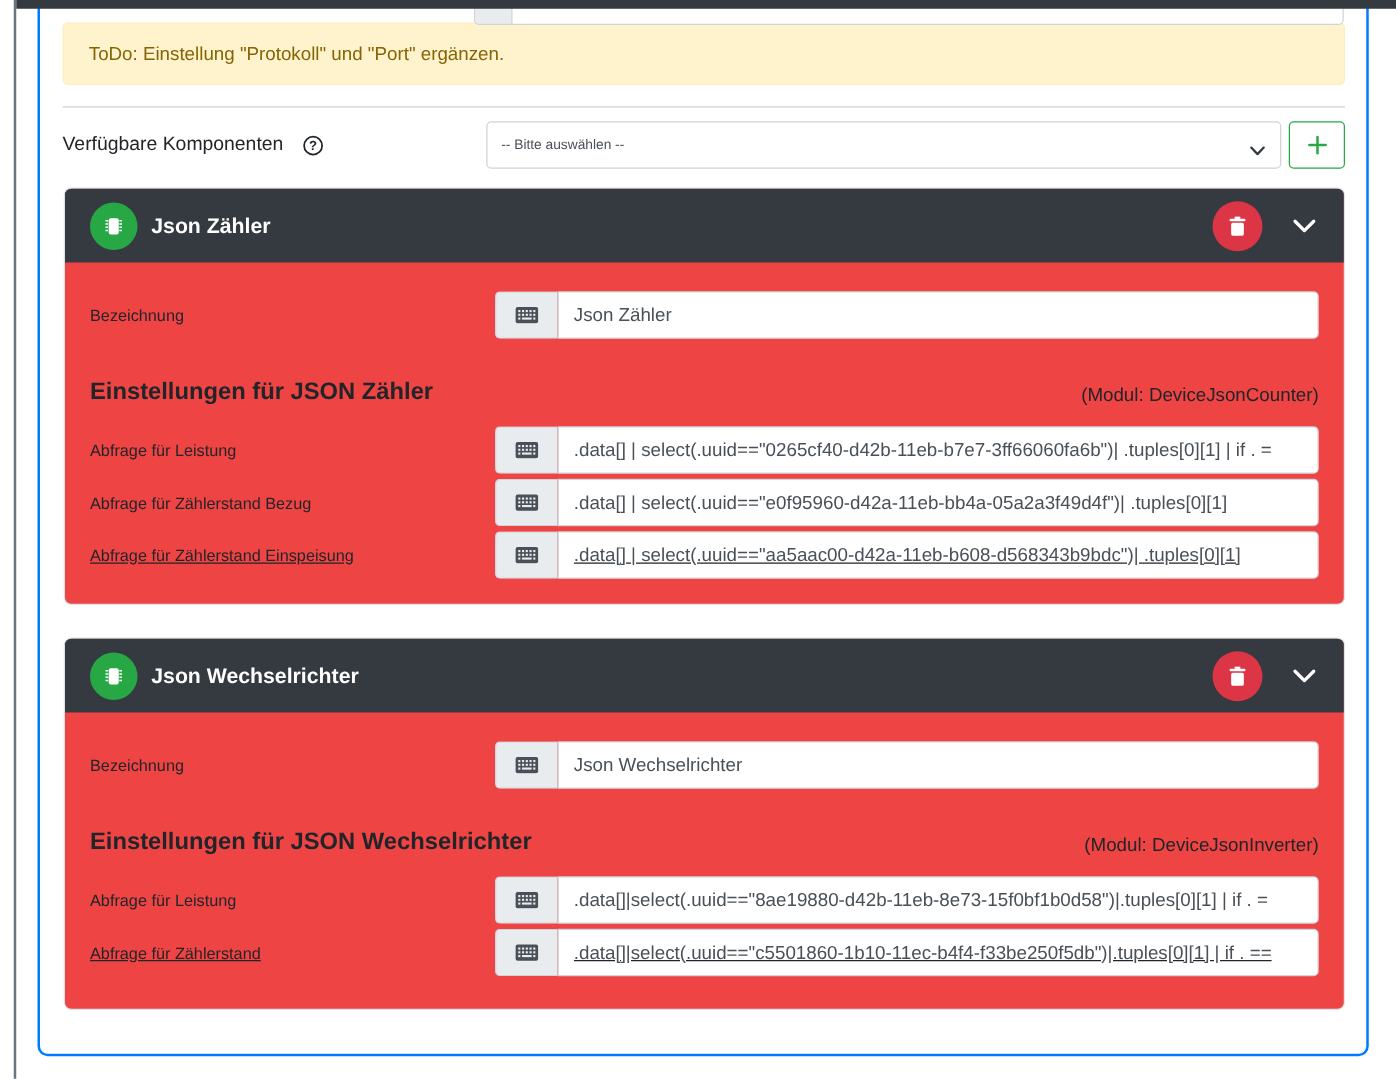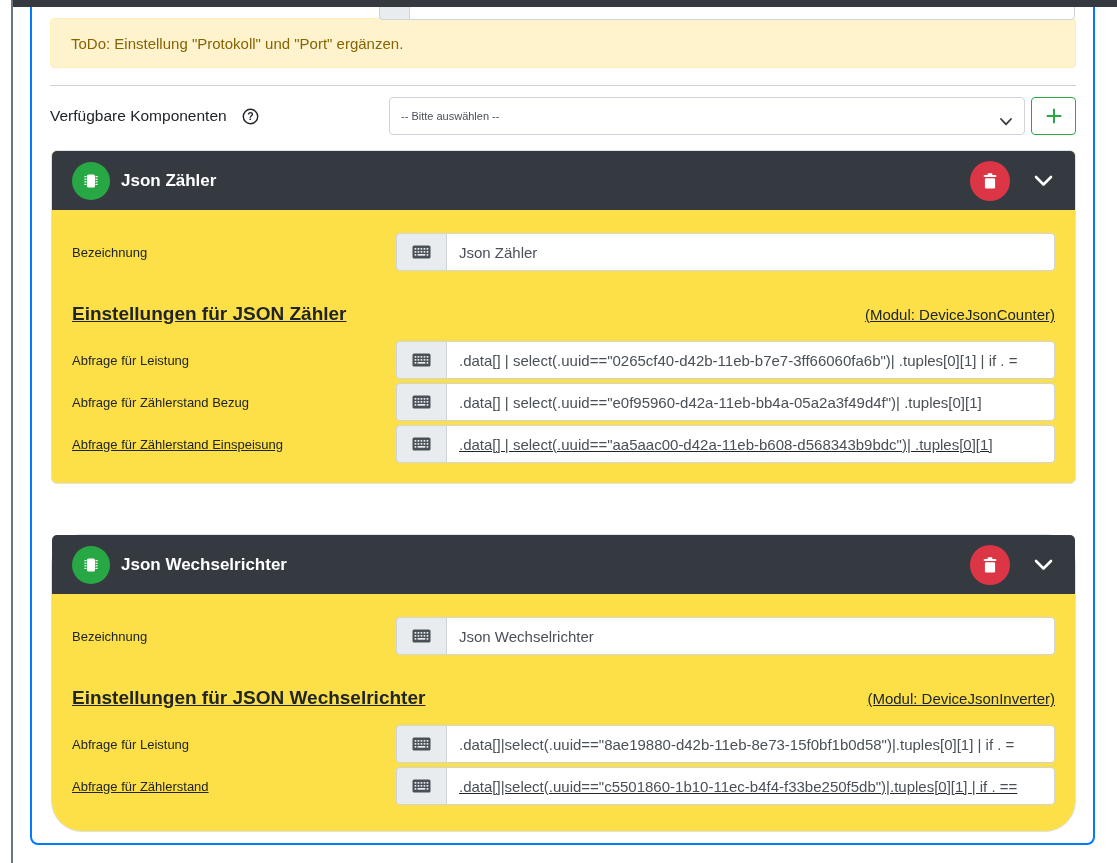--- a/index.html
+++ b/index.html
@@ -36,23 +36,23 @@
   .select-wrap select { width: 100%; height: 38px; -webkit-appearance: none; appearance: none;
     border: 1px solid #ced4da; border-radius: 4px; background: #fff; color: #495057;
     font-size: 11px; padding: 0 28px 0 11px; font-family: inherit; }
   .select-caret { position: absolute; right: 13px; top: 15px; pointer-events: none; }
   .add-btn { position: absolute; left: 981px; top: 0; width: 45px; height: 38px;
     background: #fff; border: 1px solid #28a745; border-radius: 4px;
     display: flex; align-items: center; justify-content: center; cursor: pointer; }
 
   
   .comp-card { position: absolute; left: 51px; width: 1025px;
-    border: 1px solid #dee2e6; border-radius: 6px; background: #fde047; }
+    border: 1px solid #dee2e6; border-radius: 6px; background: #ef4444; }
   .comp-card.counter { top: 150px; }
-  .comp-card.inverter { top: 534px; border-radius: 31px; }
+  .comp-card.inverter { top: 510px; }
 
   .comp-card-header { height: 59px; background: #343a40; border-radius: 5px 5px 0 0;
     display: flex; align-items: center; padding: 0 22px 0 20px; }
   .avatar { width: 38px; height: 38px; border-radius: 50%; background: #28a745;
     display: flex; align-items: center; justify-content: center; flex-shrink: 0; }
   .comp-title { margin-left: 11px; color: #fff; font-weight: bold; font-size: 17px; }
   .trash-btn { margin-left: auto; width: 40px; height: 40px; border-radius: 50%;
     background: #dc3545; border: none; display: flex; align-items: center;
     justify-content: center; cursor: pointer; }
   .collapse-caret { margin-left: 24px; display: flex; align-items: center; cursor: pointer; }
@@ -65,22 +65,22 @@
   .form-row .f-label { width: 324px; flex-shrink: 0; font-size: 13px; color: #212529;
     padding-right: 12px; white-space: nowrap; overflow: hidden; }
   .input-group { flex: 1; display: flex; height: 38px; min-width: 0; }
   .addon { width: 50px; background: #e9ecef; border: 1px solid #ced4da; border-right: 0;
     border-radius: 4px 0 0 4px; display: flex; align-items: center; justify-content: center;
     flex-shrink: 0; }
   .form-control { flex: 1; min-width: 0; border: 1px solid #ced4da; border-radius: 0 4px 4px 0;
     padding: 0 12px; font-size: 15px; color: #495057; font-family: inherit;
     white-space: nowrap; overflow: hidden; background: #fff; }
 
-  .settings-head { display: flex; justify-content: space-between; align-items: flex-start;
-    margin: 32px 0 16px 0; text-decoration: underline; }
+  .settings-head { display: flex; justify-content: space-between; align-items: flex-end;
+    margin: 32px 0 16px 0; }
   .settings-title { font-size: 19px; font-weight: bold; color: #212529; }
   .module-note { font-size: 15px; color: #212529; padding-top: 3px; margin-left: 46px; }
 </style>
 </head>
 <body>
 
 <div class="abs device-card"></div>
 
 <div class="abs clipped-row">
   <div class="addon"></div>

